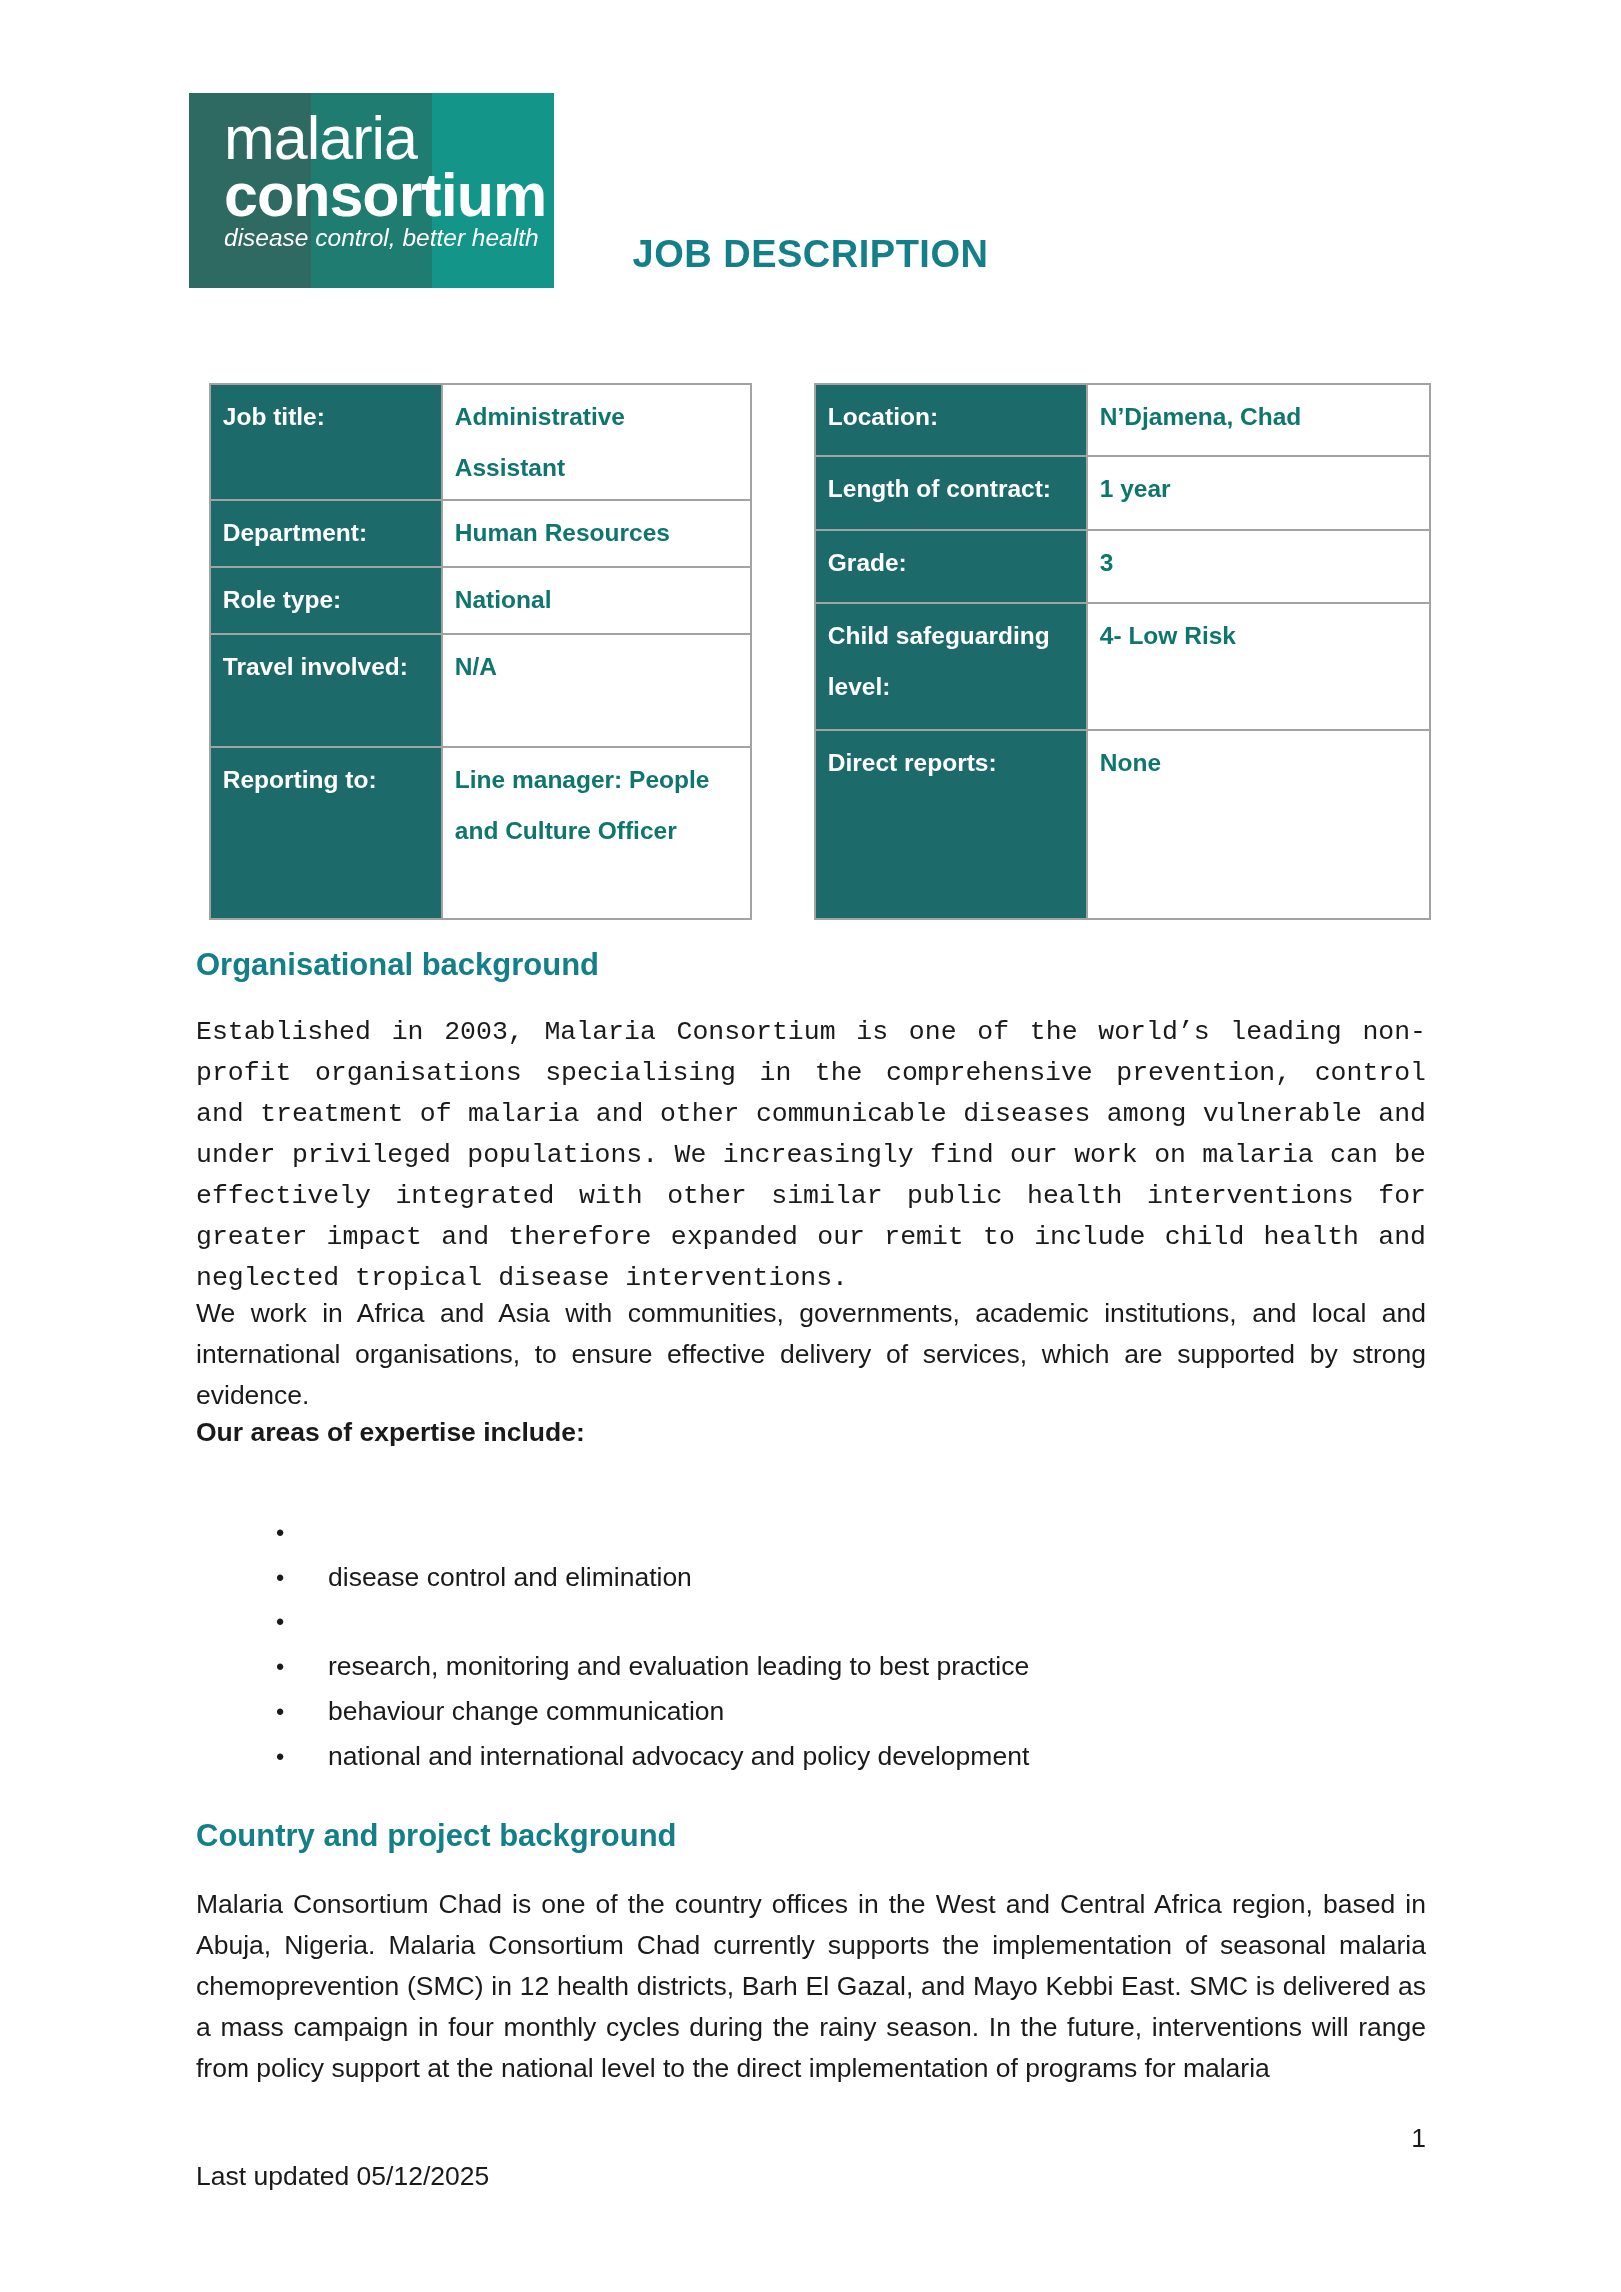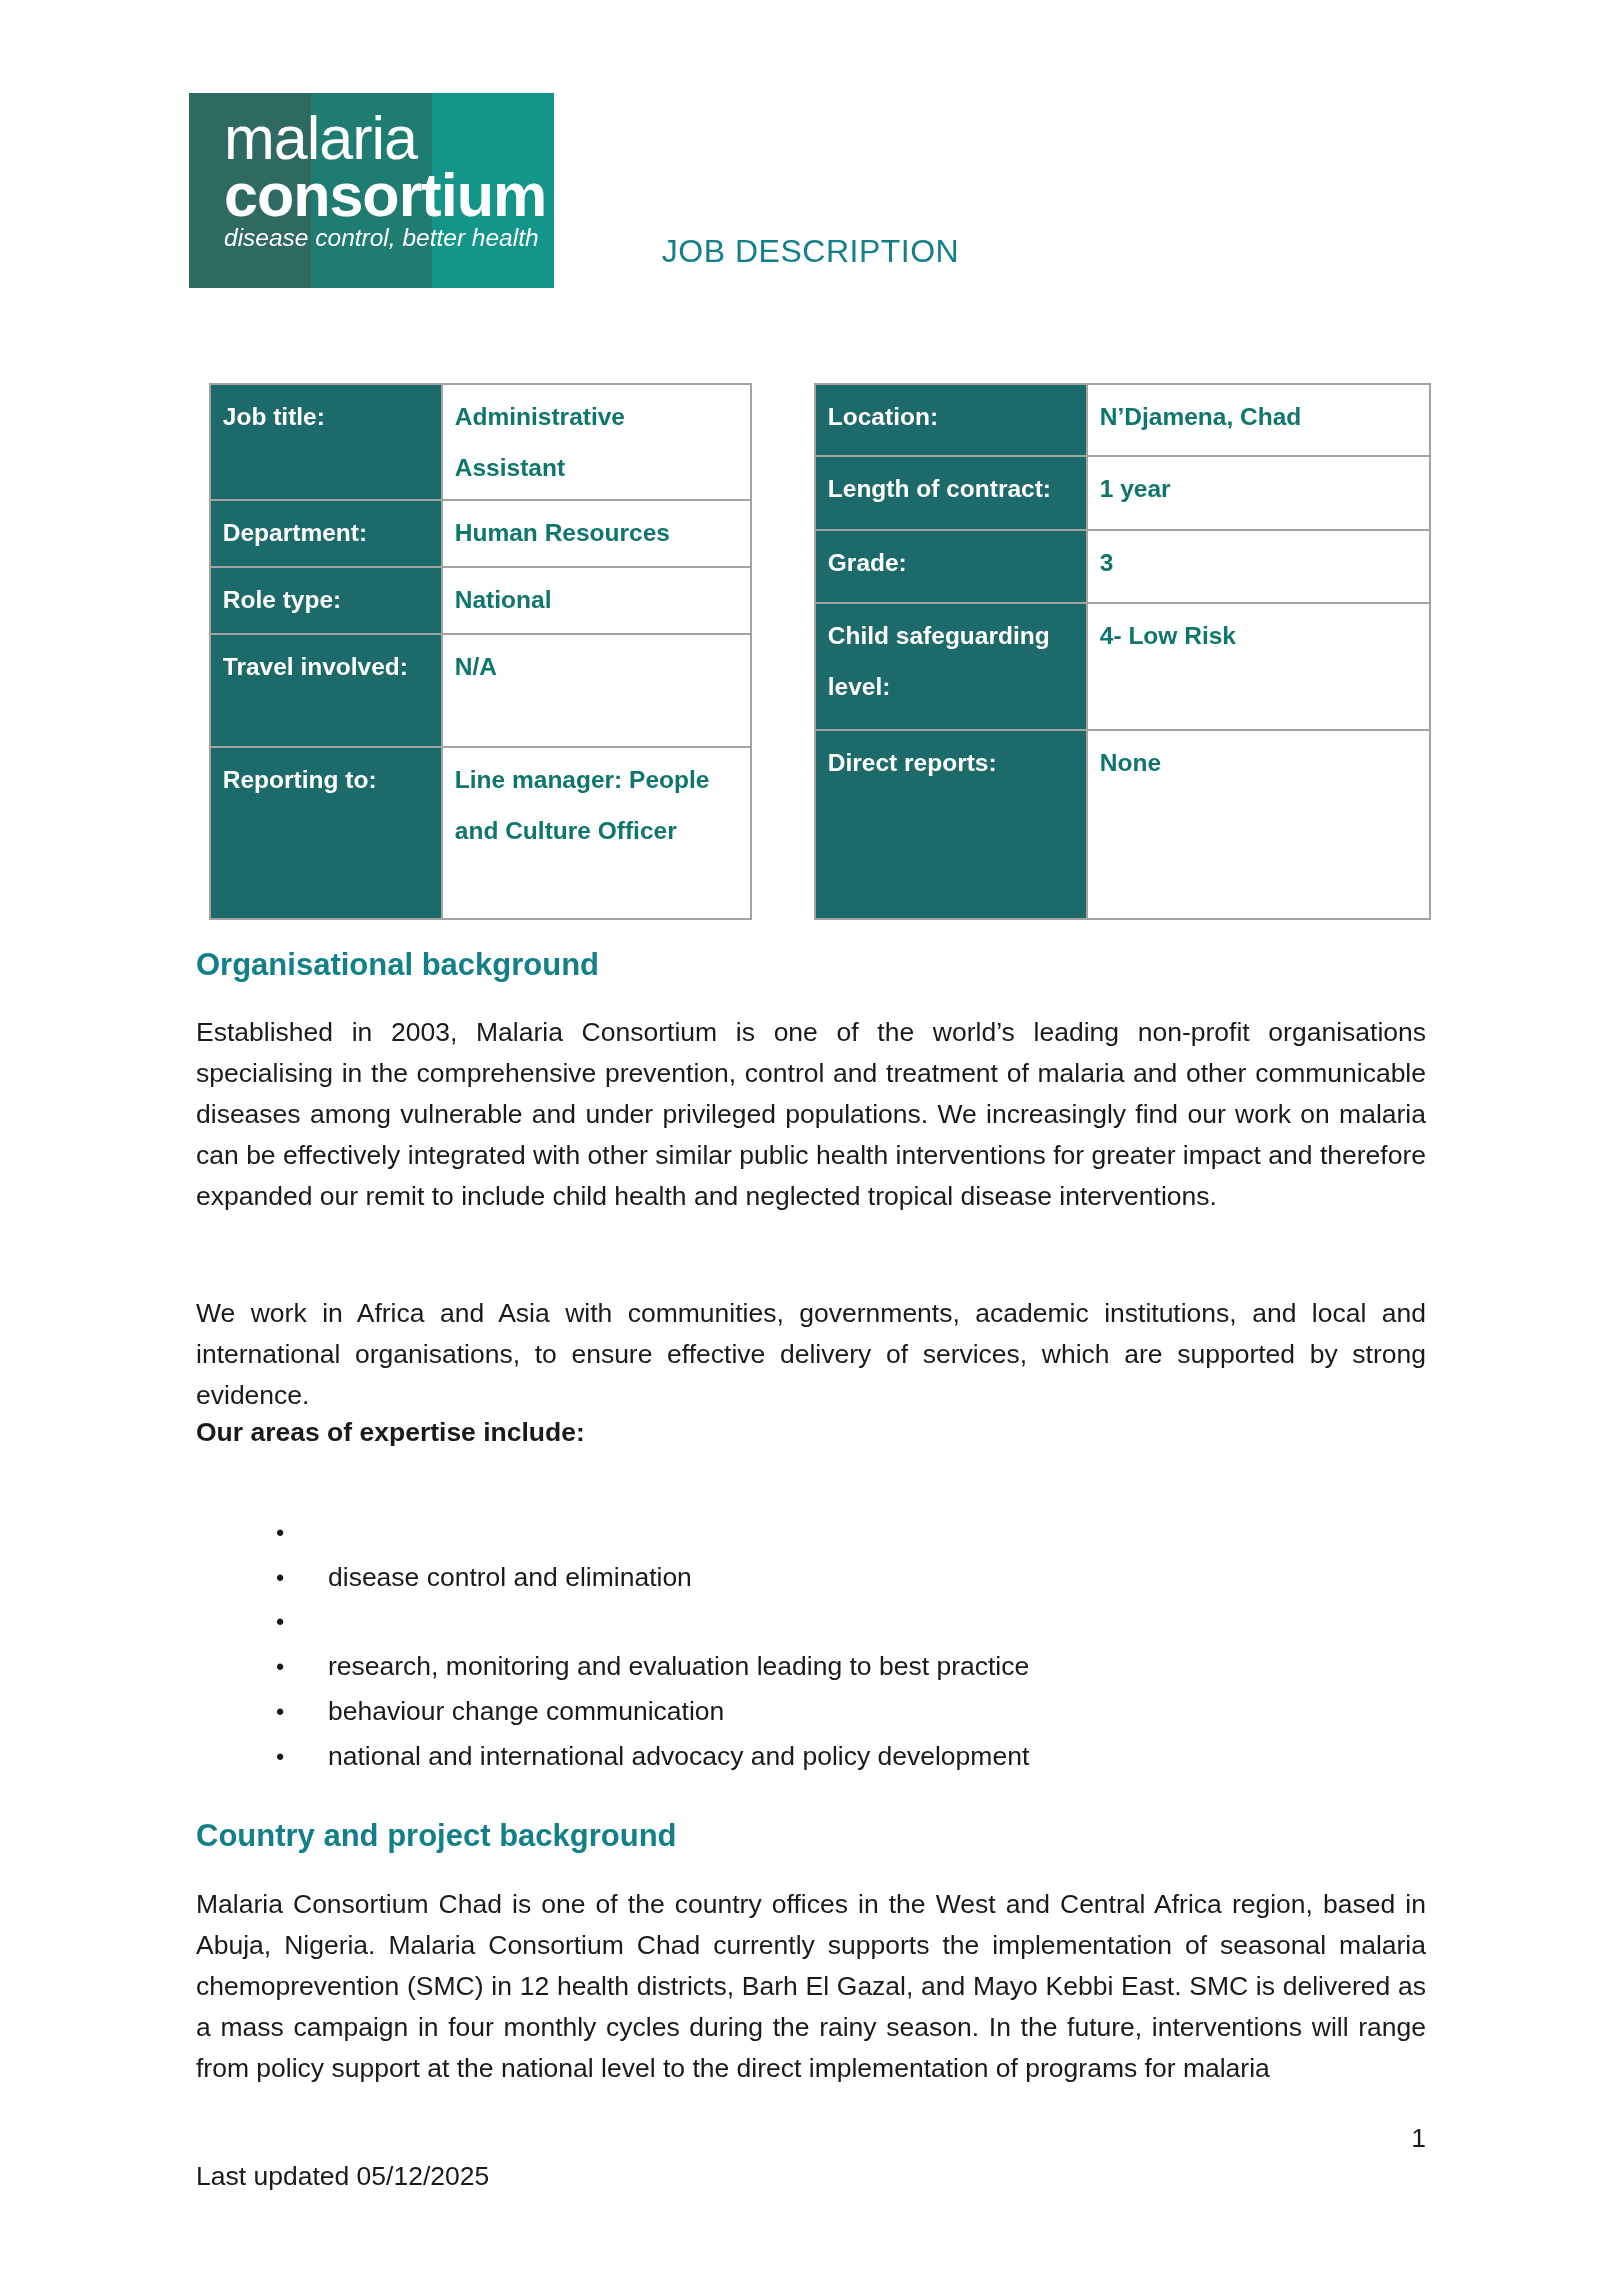--- a/index.html
+++ b/index.html
@@ -32,21 +32,21 @@
   .band-3{background:var(--logo-band-light);}
   .logo-text{position:absolute;left:35px;color:#ffffff;letter-spacing:-1px;white-space:nowrap;}
   .logo-word1{top:15.7px;font-size:61px;line-height:59px;font-weight:400;}
   .logo-word2{top:73px;font-size:61px;line-height:59px;font-weight:700;}
   .logo-tagline{top:131px;font-size:24.5px;line-height:27.4px;font-style:italic;letter-spacing:0;}
 
   
   .doc-title{
     position:absolute;left:0;top:233px;width:100%;
     text-align:center;
-    font-size:32px;font-weight:400;
+    font-size:38px;font-weight:700;
     color:var(--heading-teal);
     letter-spacing:0.5px;
   }
 
   
   .job-table{
     position:absolute;left:209px;top:383px;
     display:flex;gap:62px;
   }
   table.half-table{
@@ -72,21 +72,21 @@
     position:absolute;left:196px;width:1230px;
     font-size:31px;font-weight:700;line-height:39px;
     color:var(--heading-teal);
   }
   .para{
     position:absolute;left:196px;width:1230px;
     font-size:26.5px;line-height:41px;
     text-align:justify;text-justify:inter-word;
   }
   #heading-1{top:945px;}
-  #para-1{top:1012px;}
+  #para-1{top:1012px;font-family:Liberation Mono, monospace;}
   #para-2{top:1293px;}
   #para-3{top:1412px;text-align:left;font-weight:bold;}
   #heading-2{top:1816px;}
   #para-4{top:1884px;}
 
   
   .bullets{
     position:absolute;left:196px;top:1511px;width:1230px;
     list-style:none;
   }

